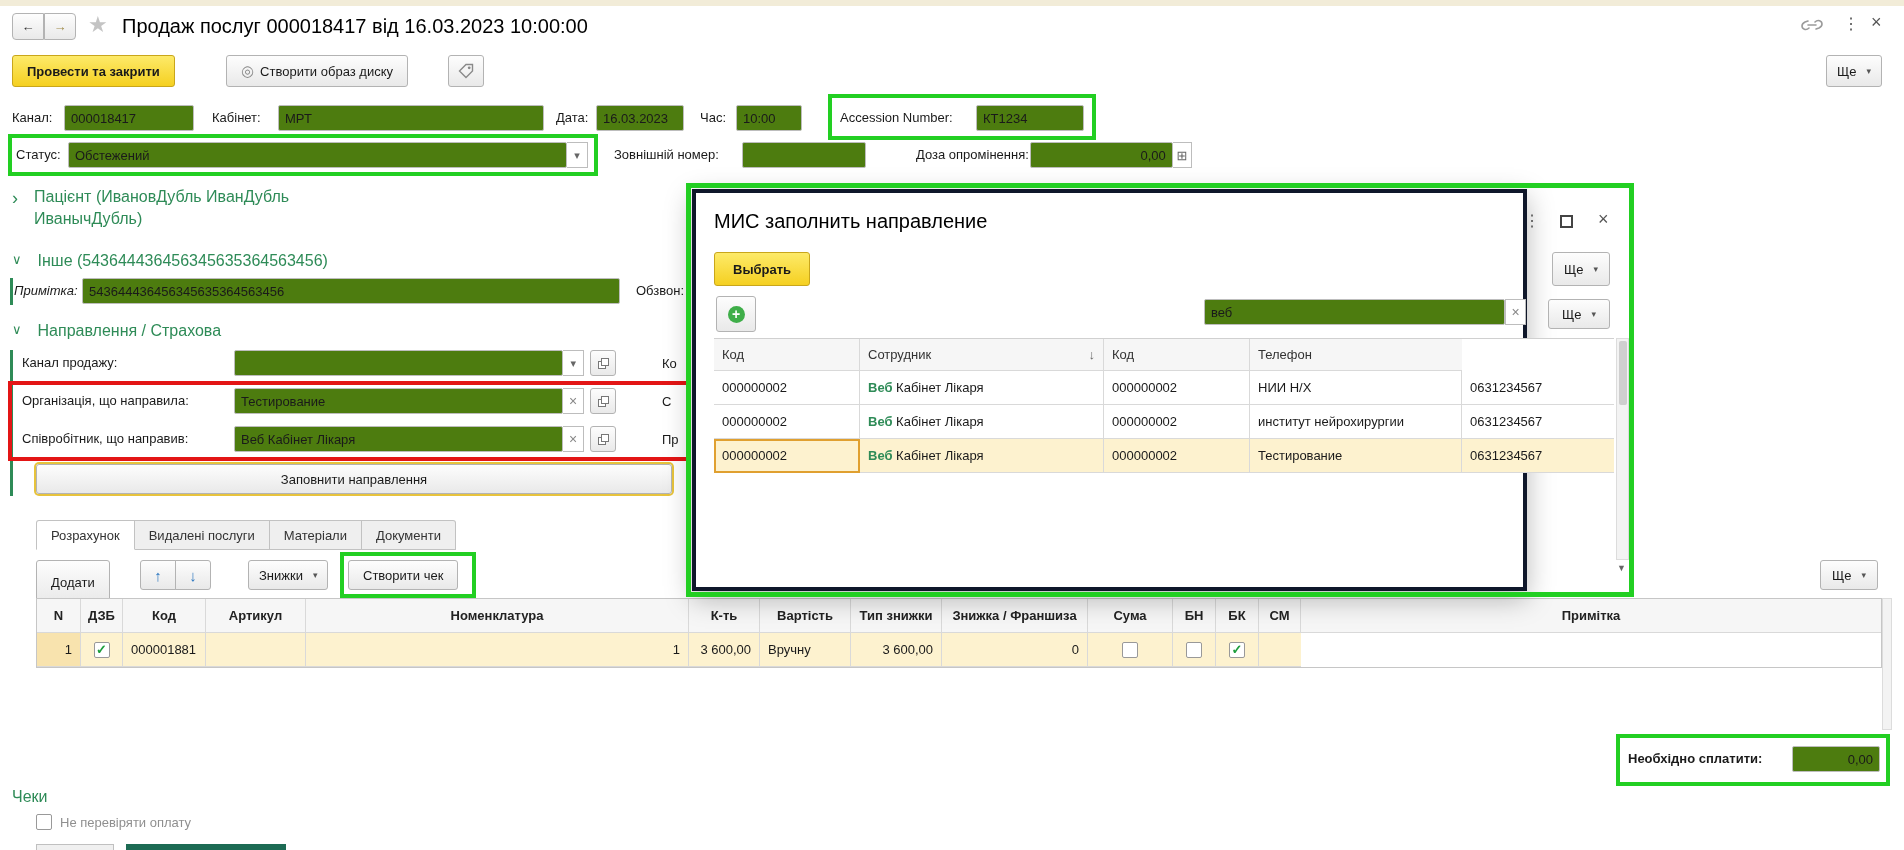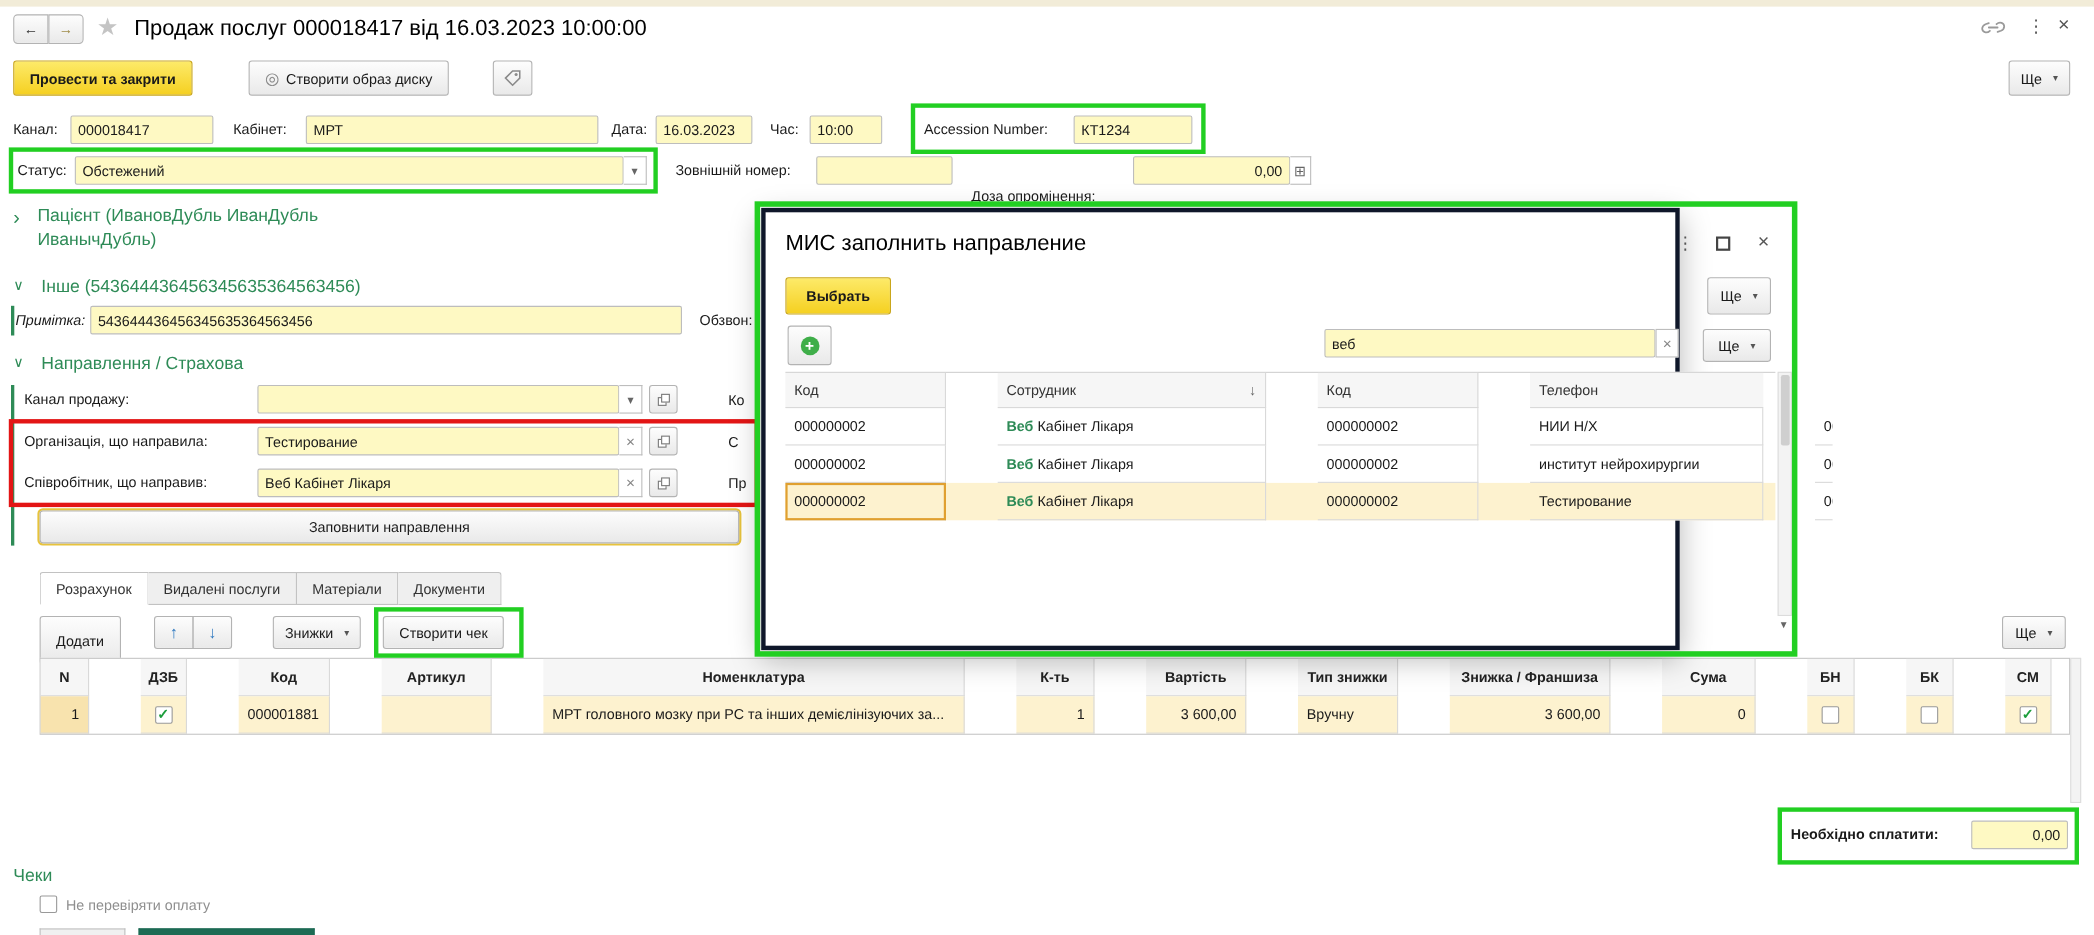--- a/index.html
+++ b/index.html
@@ -1,20 +1,20 @@
 <!DOCTYPE html>
 <html><head>
 <meta charset="utf-8">
 <style>
   * { margin:0; padding:0; box-sizing:border-box; }
   html,body { width:1904px; height:850px; background:#fff; font-family:"Liberation Sans",sans-serif; font-size:13px; color:#1a1a1a; overflow:hidden; }
   #screen { position:relative; width:1904px; height:850px; background:#fff; overflow:hidden; }
   .abs { position:absolute; }
   .lbl { position:absolute; white-space:nowrap; color:#1a1a1a; font-size:13px; line-height:26px; }
-  .inp { border:1px solid #bdbdbd; border-radius:2px; background:#fef9c3; font-family:"Liberation Sans",sans-serif; font-size:13px; padding:0 6px; height:26px; width:100%; outline:none; color:#1a1a1a; }
+  .inp { border:1px solid #bdbdbd; border-radius:2px; background:#4d7c0f; font-family:"Liberation Sans",sans-serif; font-size:13px; padding:0 6px; height:26px; width:100%; outline:none; color:#1a1a1a; }
   .inp.num { text-align:right; }
   .fld { position:absolute; display:flex; align-items:stretch; height:26px; }
   .fld .inp { flex:1 1 auto; min-width:0; }
   .fbtn { width:22px; border:1px solid #bdbdbd; border-left:none; background:#fff; display:flex; align-items:center; justify-content:center; color:#666; font-size:11px; cursor:pointer; }
   .xbtn { color:#888; font-size:14px; }
   .sq2 { position:relative; width:11px; height:11px; }
   .sq2 i { position:absolute; display:block; width:8px; height:8px; border:1px solid #777; background:#fff; }
   .sq2 i:first-child { left:0; bottom:0; }
   .sq2 i:last-child { right:0; top:0; }
   .btn { display:inline-flex; align-items:center; justify-content:center; gap:6px; border:1px solid #b3b3b3; border-radius:3px; background:linear-gradient(#fdfdfd,#e9e9e9); font-size:13px; color:#1a1a1a; cursor:pointer; white-space:nowrap; }
@@ -27,21 +27,21 @@
   .ann-red { position:absolute; border:4px solid #e31515; pointer-events:none; z-index:40; }
   .cb { display:inline-flex; width:16px; height:16px; border:1px solid #999; border-radius:2px; background:#fff; align-items:center; justify-content:center; font-size:13px; font-weight:700; color:#1d9e3c; }
   
   .tabs { position:absolute; left:36px; top:520px; display:flex; }
   .tab { height:30px; padding:0 14px; display:flex; align-items:center; border:1px solid #c2c2c2; border-left:none; background:#efefef; color:#333; cursor:pointer; }
   .tab:first-child { border-left:1px solid #c2c2c2; border-top-left-radius:3px; }
   .tab:last-child { border-top-right-radius:3px; }
   .tab.active { background:#fff; border-bottom-color:#fff; font-weight:400; }
   
   .gtable { position:absolute; background:#fff; border:1px solid #c6c6c6; }
-  .grow { display:grid;gap:47px; }
+  .grow { display:grid; }
   .gcell { border-right:1px solid #d9d9d9; border-bottom:1px solid #d9d9d9; padding:0 8px; display:flex; align-items:center; overflow:hidden; white-space:nowrap; }
   .gcell:last-child { border-right:none; }
   .ghdr .gcell { background:#f6f6f6; font-weight:700; justify-content:center; color:#222; }
   .r { justify-content:flex-end; }
   .c { justify-content:center; }
   .yrow .gcell { background:#fdf2cf; }
   .yrow .gcell.ncell { background:#f8e3ae; }
   .selcell { outline:2px solid #e0a030; outline-offset:-2px; }
   
   #modal { position:absolute; left:692px; top:189px; width:835px; height:402px; background:#fff; border:4px solid #0f172a; box-shadow:0 8px 26px rgba(0,0,0,.28); z-index:50; }
@@ -117,21 +117,21 @@
     <input class="inp" value="Обстежений" style="">
     <span class="fbtn">
         <span>▾</span>
       </span>
   </div>
   <div class="ann" style="left:8px;top:134px;width:590px;height:42px;"></div>
   <div class="lbl" style="left:614px;top:142px;">Зовнішній номер:</div>
   <div class="fld" style="left:742px;top:142px;width:124px;">
       <input class="inp" value="" style="">
     </div>
-  <div class="lbl" style="left:883px;top:142px;margin-top:24px;">Доза опромінення:</div>
+  <div class="lbl" style="left:916px;top:142px;">Доза опромінення:</div>
   <div class="fld" style="left:1030px;top:142px;width:162px;">
     <input class="inp num" value="0,00" style="">
     <span class="fbtn">
         <span style="font-size:13px;">⊞</span>
       </span>
   </div>
 
   <div class="ghead" style="left:12px;top:186px;width:320px;white-space:normal;line-height:1.35;display:flex;gap:8px;">
     <span class="garrow" style="font-size:18px;">›</span>
     <span>Пацієнт (ИвановДубль ИванДубль ИванычДубль)</span>
@@ -247,21 +247,20 @@
       <div class="gcell">СМ</div>
       <div class="gcell">Примітка</div>
     </div>
     <div class="grow yrow" style="grid-template-columns:44px 42px 83px 100px 383px 71px 91px 91px 146px 85px 43px 43px 42px 1fr;height:34px;">
       <div class="gcell ncell r">1</div>
       <div class="gcell c">
           <span class="cb">✓</span>
         </div>
       <div class="gcell">000001881</div>
       <div class="gcell"></div>
-      <div class="gcell">МРТ головного мозку при РС та інших демієлінізуючих за...</div>
       <div class="gcell r">1</div>
       <div class="gcell r">3 600,00</div>
       <div class="gcell">Вручну</div>
       <div class="gcell r">3 600,00</div>
       <div class="gcell r">0</div>
       <div class="gcell c">
           <span class="cb"></span>
         </div>
       <div class="gcell c">
           <span class="cb"></span>

